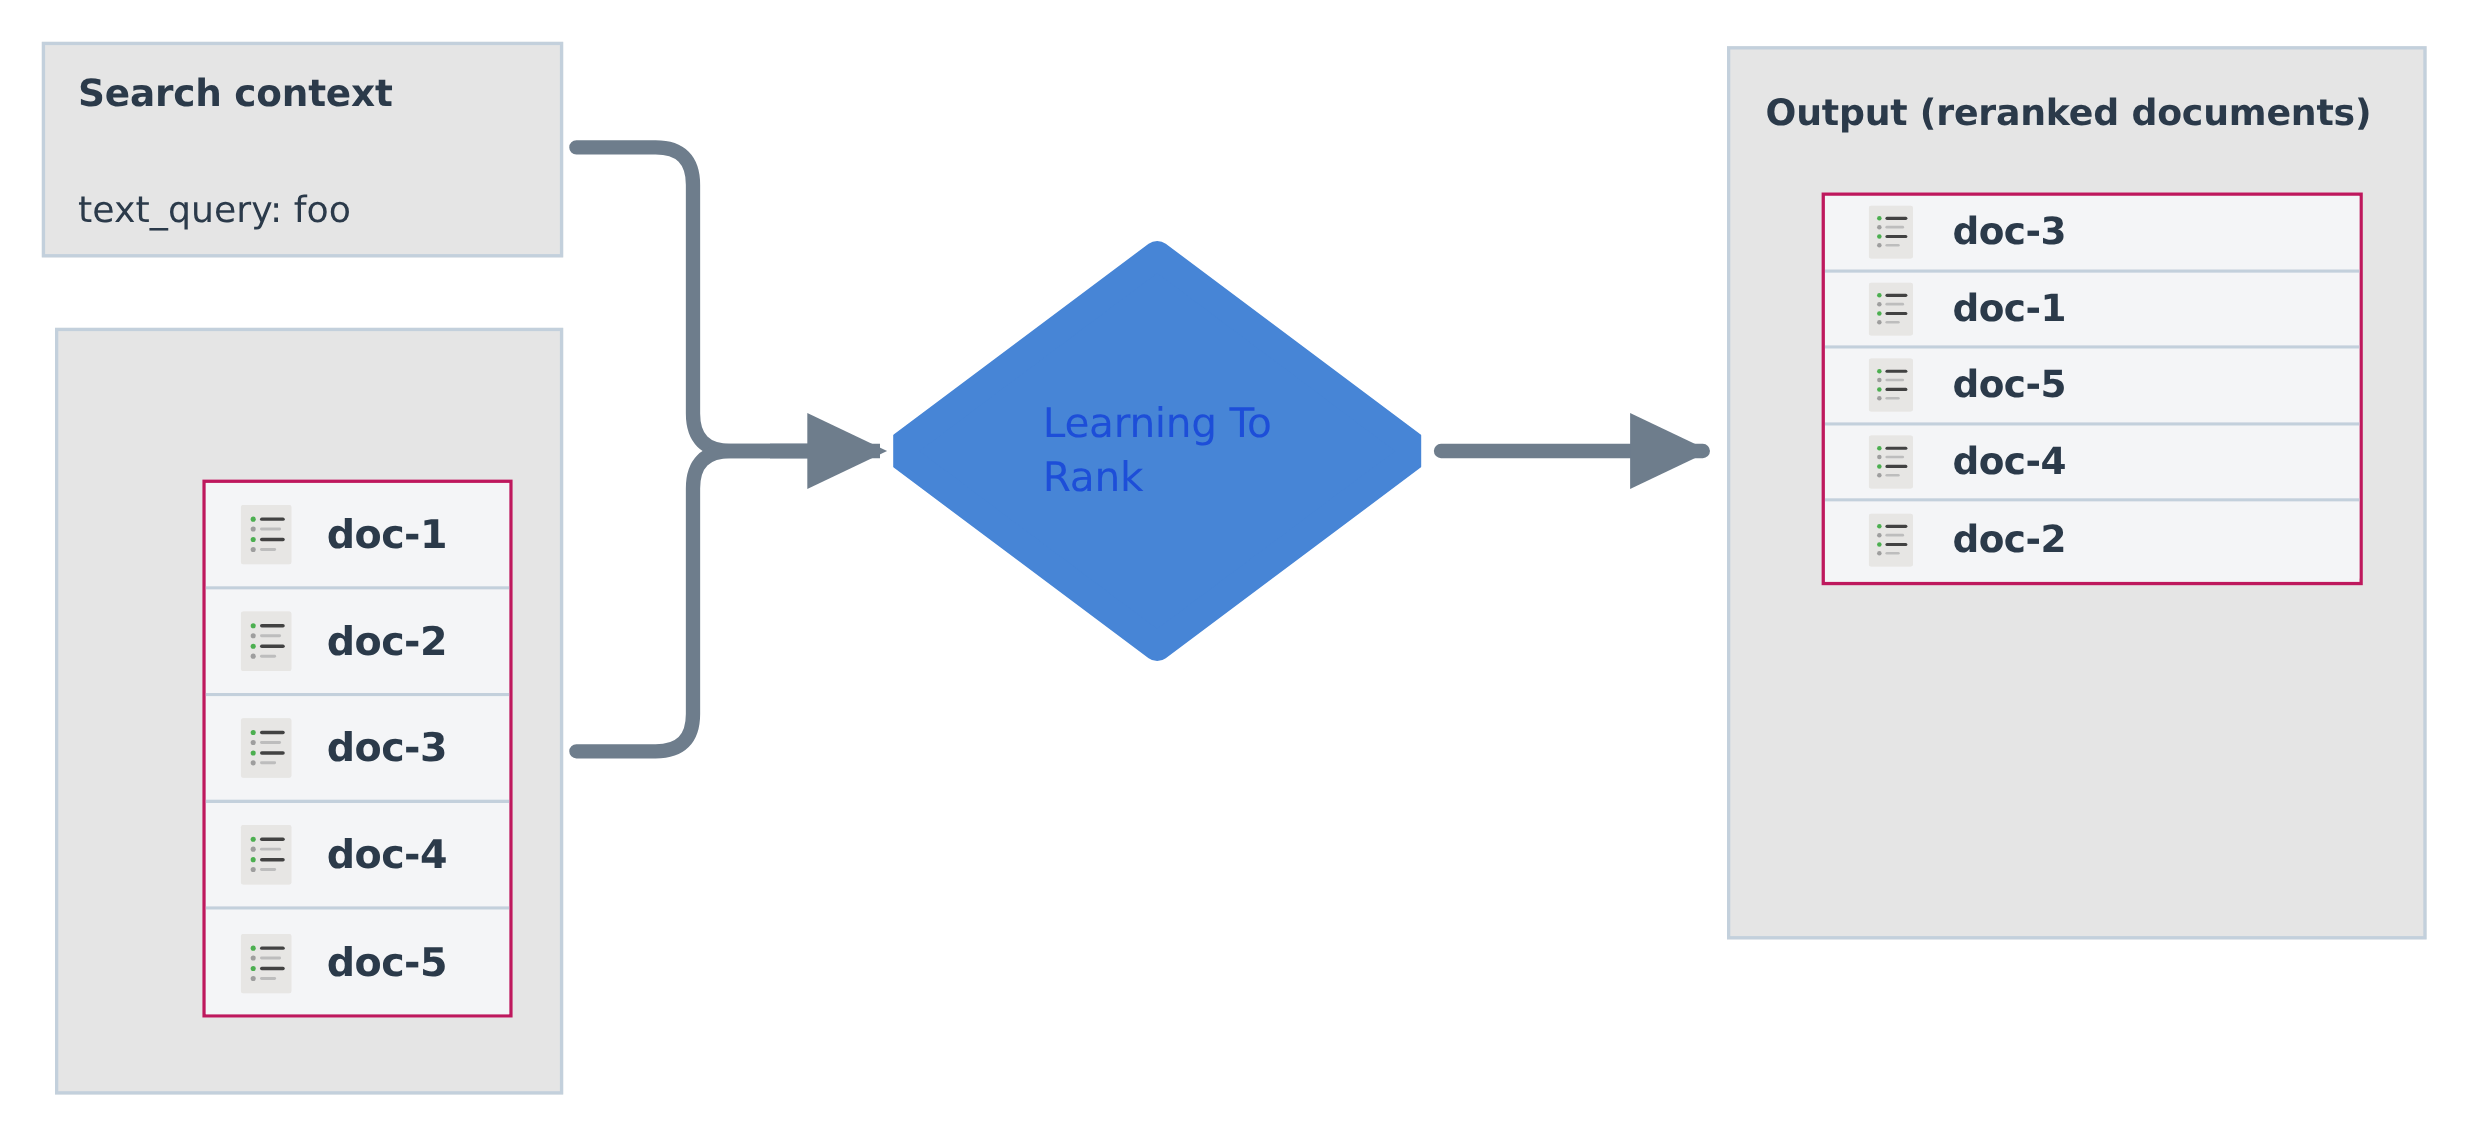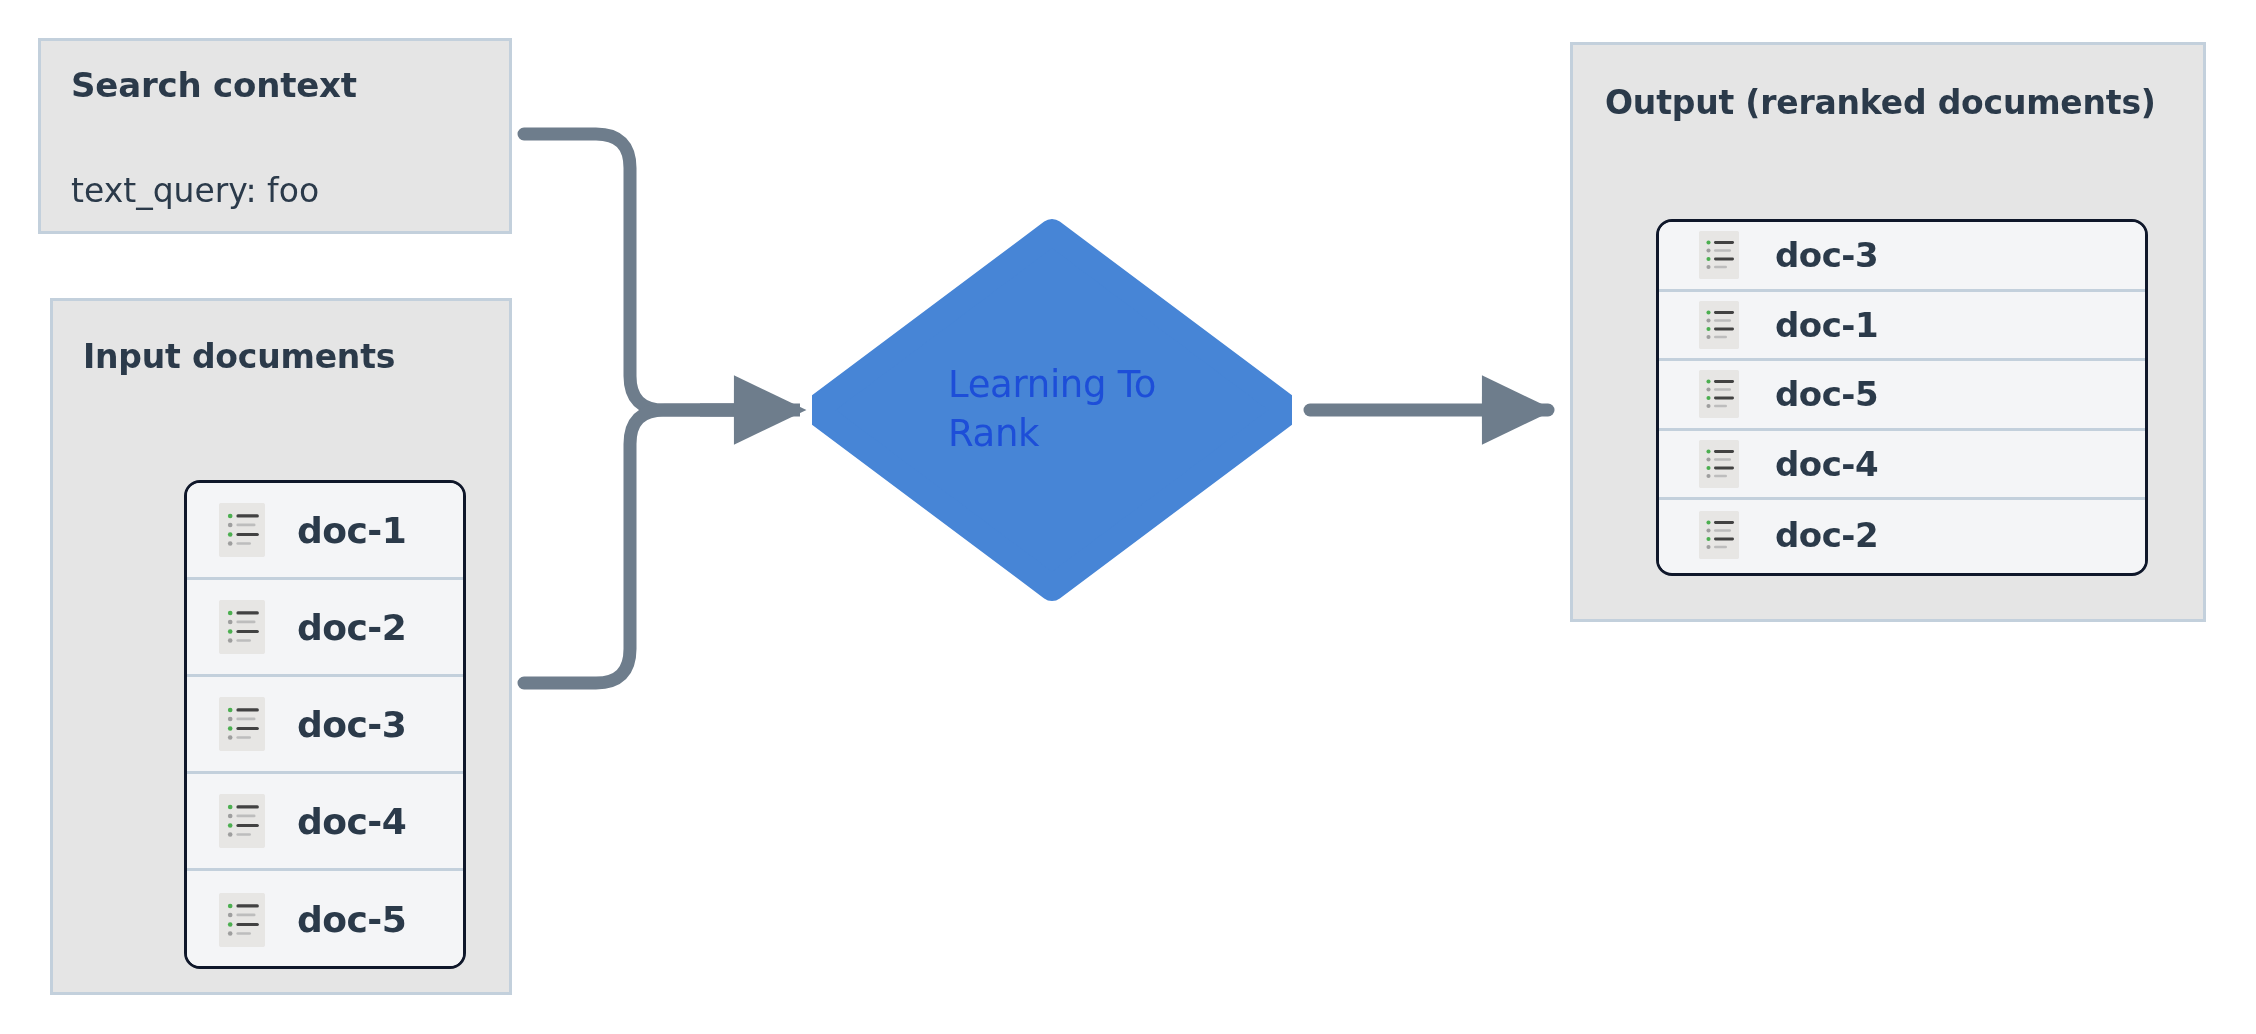--- a/index.html
+++ b/index.html
@@ -70,38 +70,37 @@
     left: 30px;
     top: 36px;
     font-size: 33px;
   }
 
   
   #output-panel {
     left: 1570px;
     top: 42px;
     width: 636px;
-    height: 580px;
+    height: 812px;
     padding-left: 48px;
   }
   #output-panel-title {
     left: 32px;
     top: 38px;
     font-size: 33px;
   }
 
   
   .doc-list {
     position: absolute;
     background: #f4f5f7;
-    border: 3px solid #0f172a;
-    border-radius: 16px;
+    border: 3px solid #be185d;
+    border-radius: 0;
     box-sizing: border-box;
     overflow: hidden;
-    margin-top: 44px;
   }
   #input-doc-list {
     left: 131px;
     top: 135px;
     width: 282px;
     height: 489px;
   }
   #output-doc-list {
     left: 83px;
     top: 130px;
@@ -194,21 +193,20 @@
 
     <path d="M 1310 410 L 1548 410" fill="none" stroke="#6e7d8c" stroke-width="13" stroke-linecap="round" marker-end="url(#arrowhead)"></path>
   </svg>
 
   <div class="panel" id="search-context">
     <div class="panel-title" id="search-context-title">Search context</div>
     <div class="panel-sub" id="search-context-query">text_query: foo</div>
   </div>
 
   <div class="panel" id="input-documents">
-    <div class="panel-title" id="input-documents-title">Input documents</div>
     <div class="doc-list" id="input-doc-list">
         <div class="doc-row">
           <svg class="doc-icon" viewBox="0 0 40 48" width="46" height="54">
             <rect x="0" y="0" width="40" height="48" rx="1.5" fill="#e7e6e4"></rect>
             <circle cx="9.5" cy="11.5" r="2.05" fill="#4caf50"></circle>
             <rect x="15" y="10.1" width="20" height="2.8" rx="1.4" fill="#424242"></rect>
             <circle cx="9.5" cy="19.5" r="2.05" fill="#9e9e9e"></circle>
             <rect x="15" y="18.3" width="17" height="2.4" rx="1.2" fill="#bdbdbd"></rect>
             <circle cx="9.5" cy="28" r="2.05" fill="#4caf50"></circle>
             <rect x="15" y="26.6" width="20" height="2.8" rx="1.4" fill="#424242"></rect>

